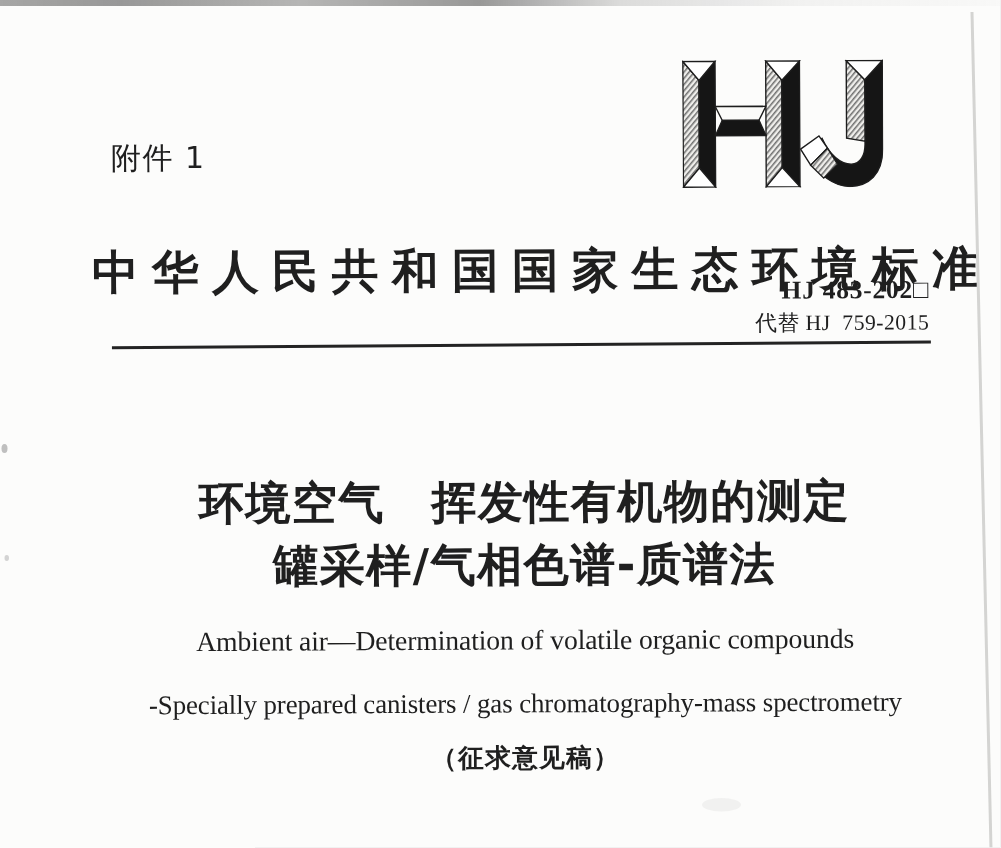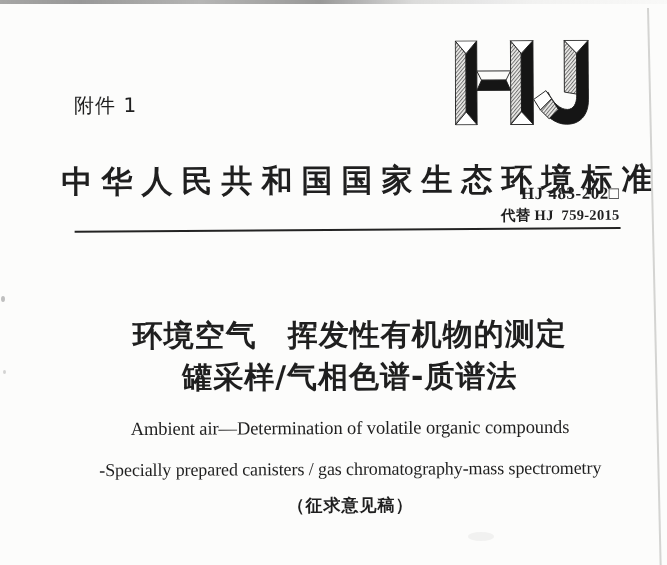--- a/index.html
+++ b/index.html
@@ -46,21 +46,21 @@
     text-align:center;
     font-weight:700;font-size:31px;line-height:1.15;
     letter-spacing:9px;white-space:nowrap;
   }
   .std-no{
     position:absolute;right:47px;top:185px;
     font-size:17px;font-weight:600;letter-spacing:.5px;white-space:pre;
   }
   .replaces{
     position:absolute;right:47px;top:207px;
-    font-size:14.5px;font-weight:700;letter-spacing:.3px;white-space:pre;
+    font-size:14.5px;font-weight:400;letter-spacing:.3px;white-space:pre;
   }
   .rule{
     position:absolute;left:75px;top:229px;width:546px;height:2.2px;
     background:#232323;transform:rotate(-0.12deg);
   }
 
   .cline{position:absolute;left:0;width:699px;text-align:center;white-space:nowrap;}
   .title-cn{
     font-family:"DejaVu Sans","Liberation Sans",sans-serif;
     font-weight:700;font-size:30px;letter-spacing:1px;

